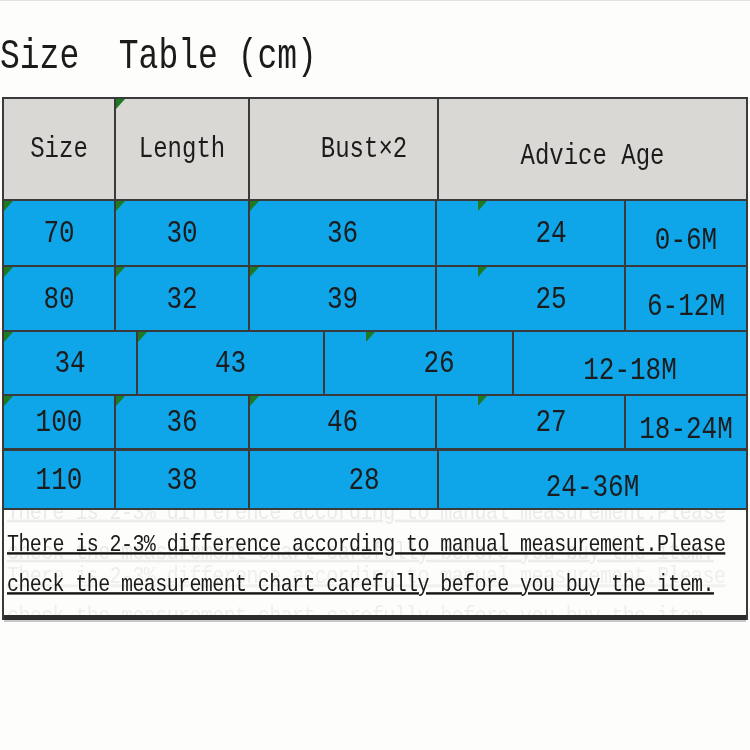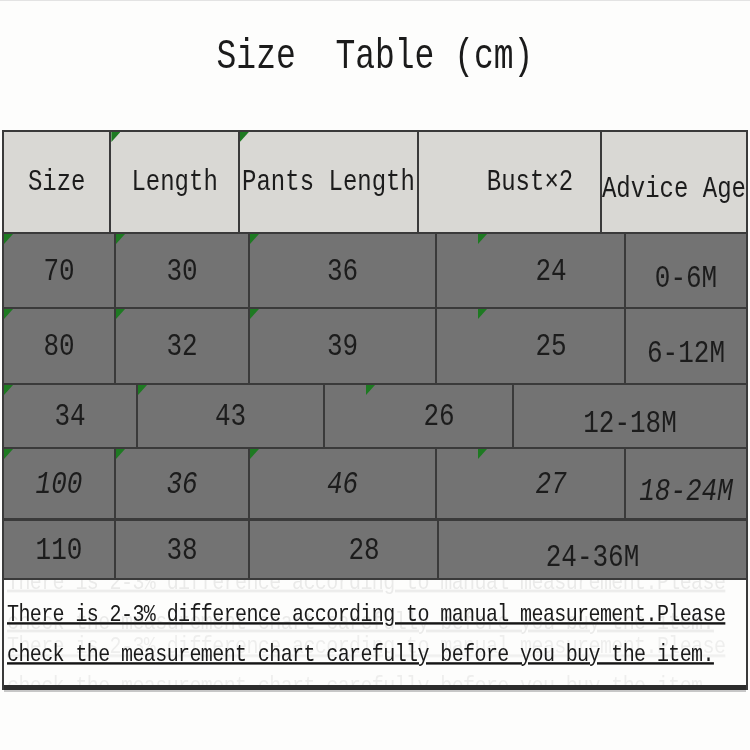--- a/index.html
+++ b/index.html
@@ -4,42 +4,42 @@
 <style>
   * { margin:0; padding:0; box-sizing:border-box; }
   html,body { background:#ffffff; }
   .page {
     position:relative; width:750px; height:750px;
     background:#fdfdfc; overflow:hidden;
     font-family:"Liberation Mono","DejaVu Sans Mono",monospace;
     color:#151515;
     border-top:1px solid #e3e3e3;
   }
-  .title-wrap { height:112px; display:flex; align-items:center; justify-content:center; }
+  .title-wrap { height:112px; display:flex; align-items:center; }
   .title {
     font-size:33px; white-space:pre; letter-spacing:0px;
     display:inline-block; transform:scaleY(1.28); color:#1b1b1b;
   }
   .size-table {
-    position:absolute; left:2px; top:129px; width:746px;
-    border:2px solid #3a3a3a; border-bottom:none; background:#737373;
+    position:absolute; left:2px; top:96px; width:746px;
+    border:2px solid #3a3a3a; border-bottom:none; background:#0ea5e9;
   }
   .row { display:flex; border-bottom:2px solid #3a3a3a; }
   .row.thick { border-bottom-width:3px; }
   .cell {
     position:relative; display:flex; align-items:center; justify-content:center;
     border-right:2px solid #3a3a3a; overflow:visible;
   }
   .cell:last-child { border-right:none;margin-top:14px; }
   .c1 { width:112px; } .c2 { width:134px; } .c3 { width:187px; }
   .c4 { width:148px;margin-left:41px; } .c5 { flex:1; }
   .header-row { background:#d9d8d4; height:102px; }
   .header-row .val { font-size:24px; }
-  .h-r1 { height:75px; } .h-r2 { height:76px;justify-content:space-between; } .h-r3 { height:64px; }
-  .h-r4 { height:72px;font-style:italic; } .h-r5 { height:59px;text-align:right; }
+  .h-r1 { height:66px; } .h-r2 { height:65px;justify-content:space-between; } .h-r3 { height:64px; }
+  .h-r4 { height:55px; } .h-r5 { height:59px;text-align:right; }
   .val {
     display:inline-block; transform:scaleY(1.22);
     font-size:26px; color:#1c1c1c; white-space:pre;
   }
   .tri {
     position:absolute; top:0; left:0; width:9px; height:10px;
     background:#1e7a22; clip-path:polygon(0 0,100% 0,0 100%);
   }
   .note-box {
     height:110px; border-bottom:5px solid #2c2c2c;
@@ -64,24 +64,20 @@
 
   <div class="size-table">
 
     <div class="row header-row">
       <div class="cell c1">
         <span class="val">Size</span>
       </div>
       <div class="cell c2">
         <span class="tri"></span>
         <span class="val">Length</span>
-      </div>
-      <div class="cell c3">
-        <span class="tri"></span>
-        <span class="val">Pants Length</span>
       </div>
       <div class="cell c4">
         <span class="val">Bust×2</span>
       </div>
       <div class="cell c5">
         <span class="val">Advice Age</span>
       </div>
     </div>
 
     <div class="row h-r1">

